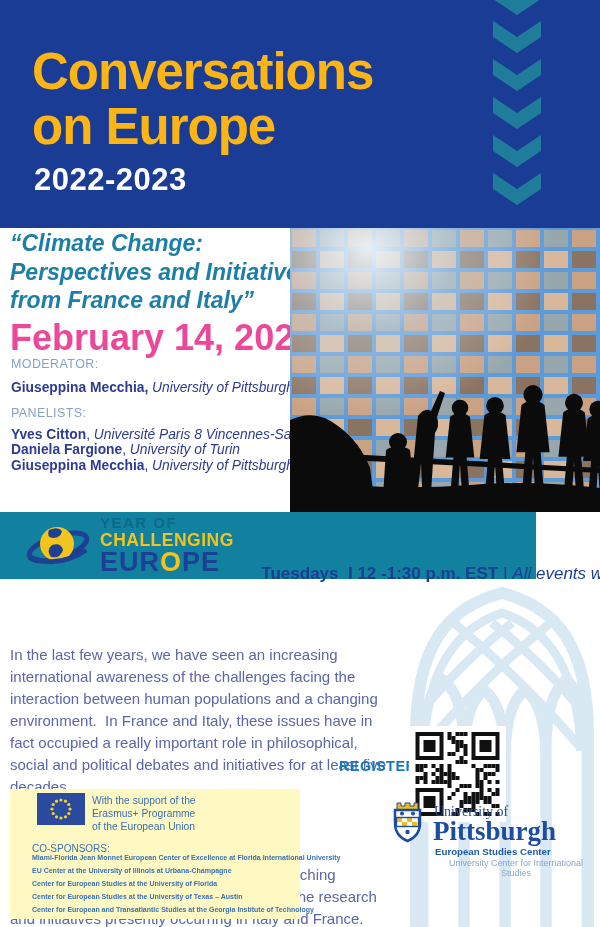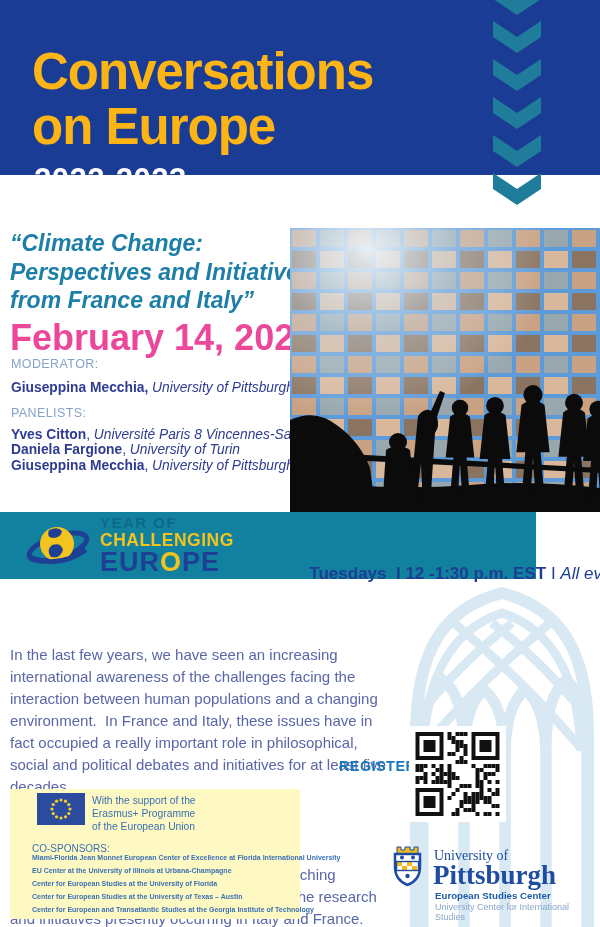--- a/index.html
+++ b/index.html
@@ -1,20 +1,20 @@
 <!DOCTYPE html>
 <html><head>
 <meta charset="utf-8">
 <style>
   html,body{margin:0;padding:0;background:#e8e8e8;}
   .poster{position:relative;width:600px;height:927px;background:#ffffff;overflow:hidden;
           font-family:"Liberation Sans",sans-serif;margin:0 auto;}
 
   
-  .hdr{position:absolute;left:0;top:0;width:600px;height:175px;background:#1b3c94;}
+  .hdr{position:absolute;left:0;top:0;width:600px;height:228px;background:#1b3c94;}
   .hdr-title{position:absolute;left:32px;top:44px;color:#fcb515;font-weight:800;
              font-size:51px;line-height:55px;letter-spacing:-1px;}
   .hdr-season{position:absolute;left:34px;top:162px;color:#ffffff;font-weight:600;
               font-size:31px;letter-spacing:.5px;}
   .chevrons{position:absolute;left:492px;top:0;}
 
   
   .etitle{position:absolute;left:10px;top:229px;color:#1d7fa8;font-weight:700;
           font-style:italic;font-size:23px;line-height:28.5px;}
   .edate{position:absolute;left:10px;top:317px;color:#ec4899;font-weight:800;font-size:36px;text-align:center;}
@@ -28,21 +28,21 @@
 
   
   .banner{position:absolute;left:0;top:512px;width:536px;height:67px;background:#12809f;}
   .globe{position:absolute;left:26px;top:4px;}
   .logo-text{position:absolute;left:100px;top:3px;line-height:1;}
   .yof{font-size:15px;font-weight:700;color:#0d6a88;letter-spacing:1.5px;line-height:16px;}
   .chal{font-size:17.5px;font-weight:800;color:#f2c41d;letter-spacing:.5px;line-height:19px;}
   .eur{font-size:27px;font-weight:800;color:#1d3f94;letter-spacing:1px;line-height:25px;}
   .eur .o{color:#f2c41d;}
   .schedule{position:absolute;left:233px;top:32px;font-size:17px;color:#1b3e94;white-space:pre;}
-  .sch-bold{font-weight:800;margin-left:48px;} .sch-it{font-style:italic;}
+  .sch-bold{font-weight:800;} .sch-it{font-style:italic;}
 
   
   .window{position:absolute;left:400px;top:583px;}
   .bodytext{position:absolute;left:10px;top:600px;width:380px;color:#5a66a8;
             font-size:15px;line-height:22px;white-space:pre-wrap;}
   .bodytext p{margin:0 0 22px 0;}
   .register{position:absolute;left:339px;top:758px;color:#1878ba;font-weight:800;
             font-size:14.5px;letter-spacing:.4px;}
   .qrbox{position:absolute;left:409px;top:726px;width:97px;height:96px;background:#ffffff;}
   .qrbox svg{position:absolute;left:6px;top:6px;width:85px;height:84px;}
@@ -51,21 +51,21 @@
   .sponsor{position:absolute;left:10px;top:789px;width:290px;height:130px;background:#fef9c3;}
   .euflag{position:absolute;left:27px;top:4px;}
   .erasmus{position:absolute;left:82px;top:6px;color:#3a70b4;font-size:10.3px;
            line-height:12.8px;font-weight:500;}
   .cos-label{position:absolute;left:22px;top:54px;color:#3a70b4;font-size:10px;font-weight:400;}
   .cos-list{position:absolute;left:22px;top:65px;margin:0;padding:0;list-style:none;
             color:#3a70b4;font-size:7px;font-weight:700;}
   .cos-list li{height:13px;white-space:nowrap;}
 
   
-  .pitt{position:absolute;left:392px;top:840px;width:205px;height:80px;}
+  .pitt{position:absolute;left:392px;top:796px;width:205px;height:80px;text-align:center;}
   .shield{position:absolute;left:0;top:5px;}
   .uof{position:absolute;left:42px;top:8px;color:#1e4ca0;font-size:14px;
        font-family:"Liberation Serif",serif;}
   .pitts{position:absolute;left:41px;top:20px;color:#1e4ca0;font-size:27px;font-weight:700;
          font-family:"Liberation Serif",serif;}
   .esc{position:absolute;left:43px;top:50px;color:#1e5aa8;font-size:9.7px;font-weight:700;}
   .ucis{position:absolute;left:43px;top:62px;color:#8aa6c8;font-size:9px;}
 </style>
 </head>
 <body>

